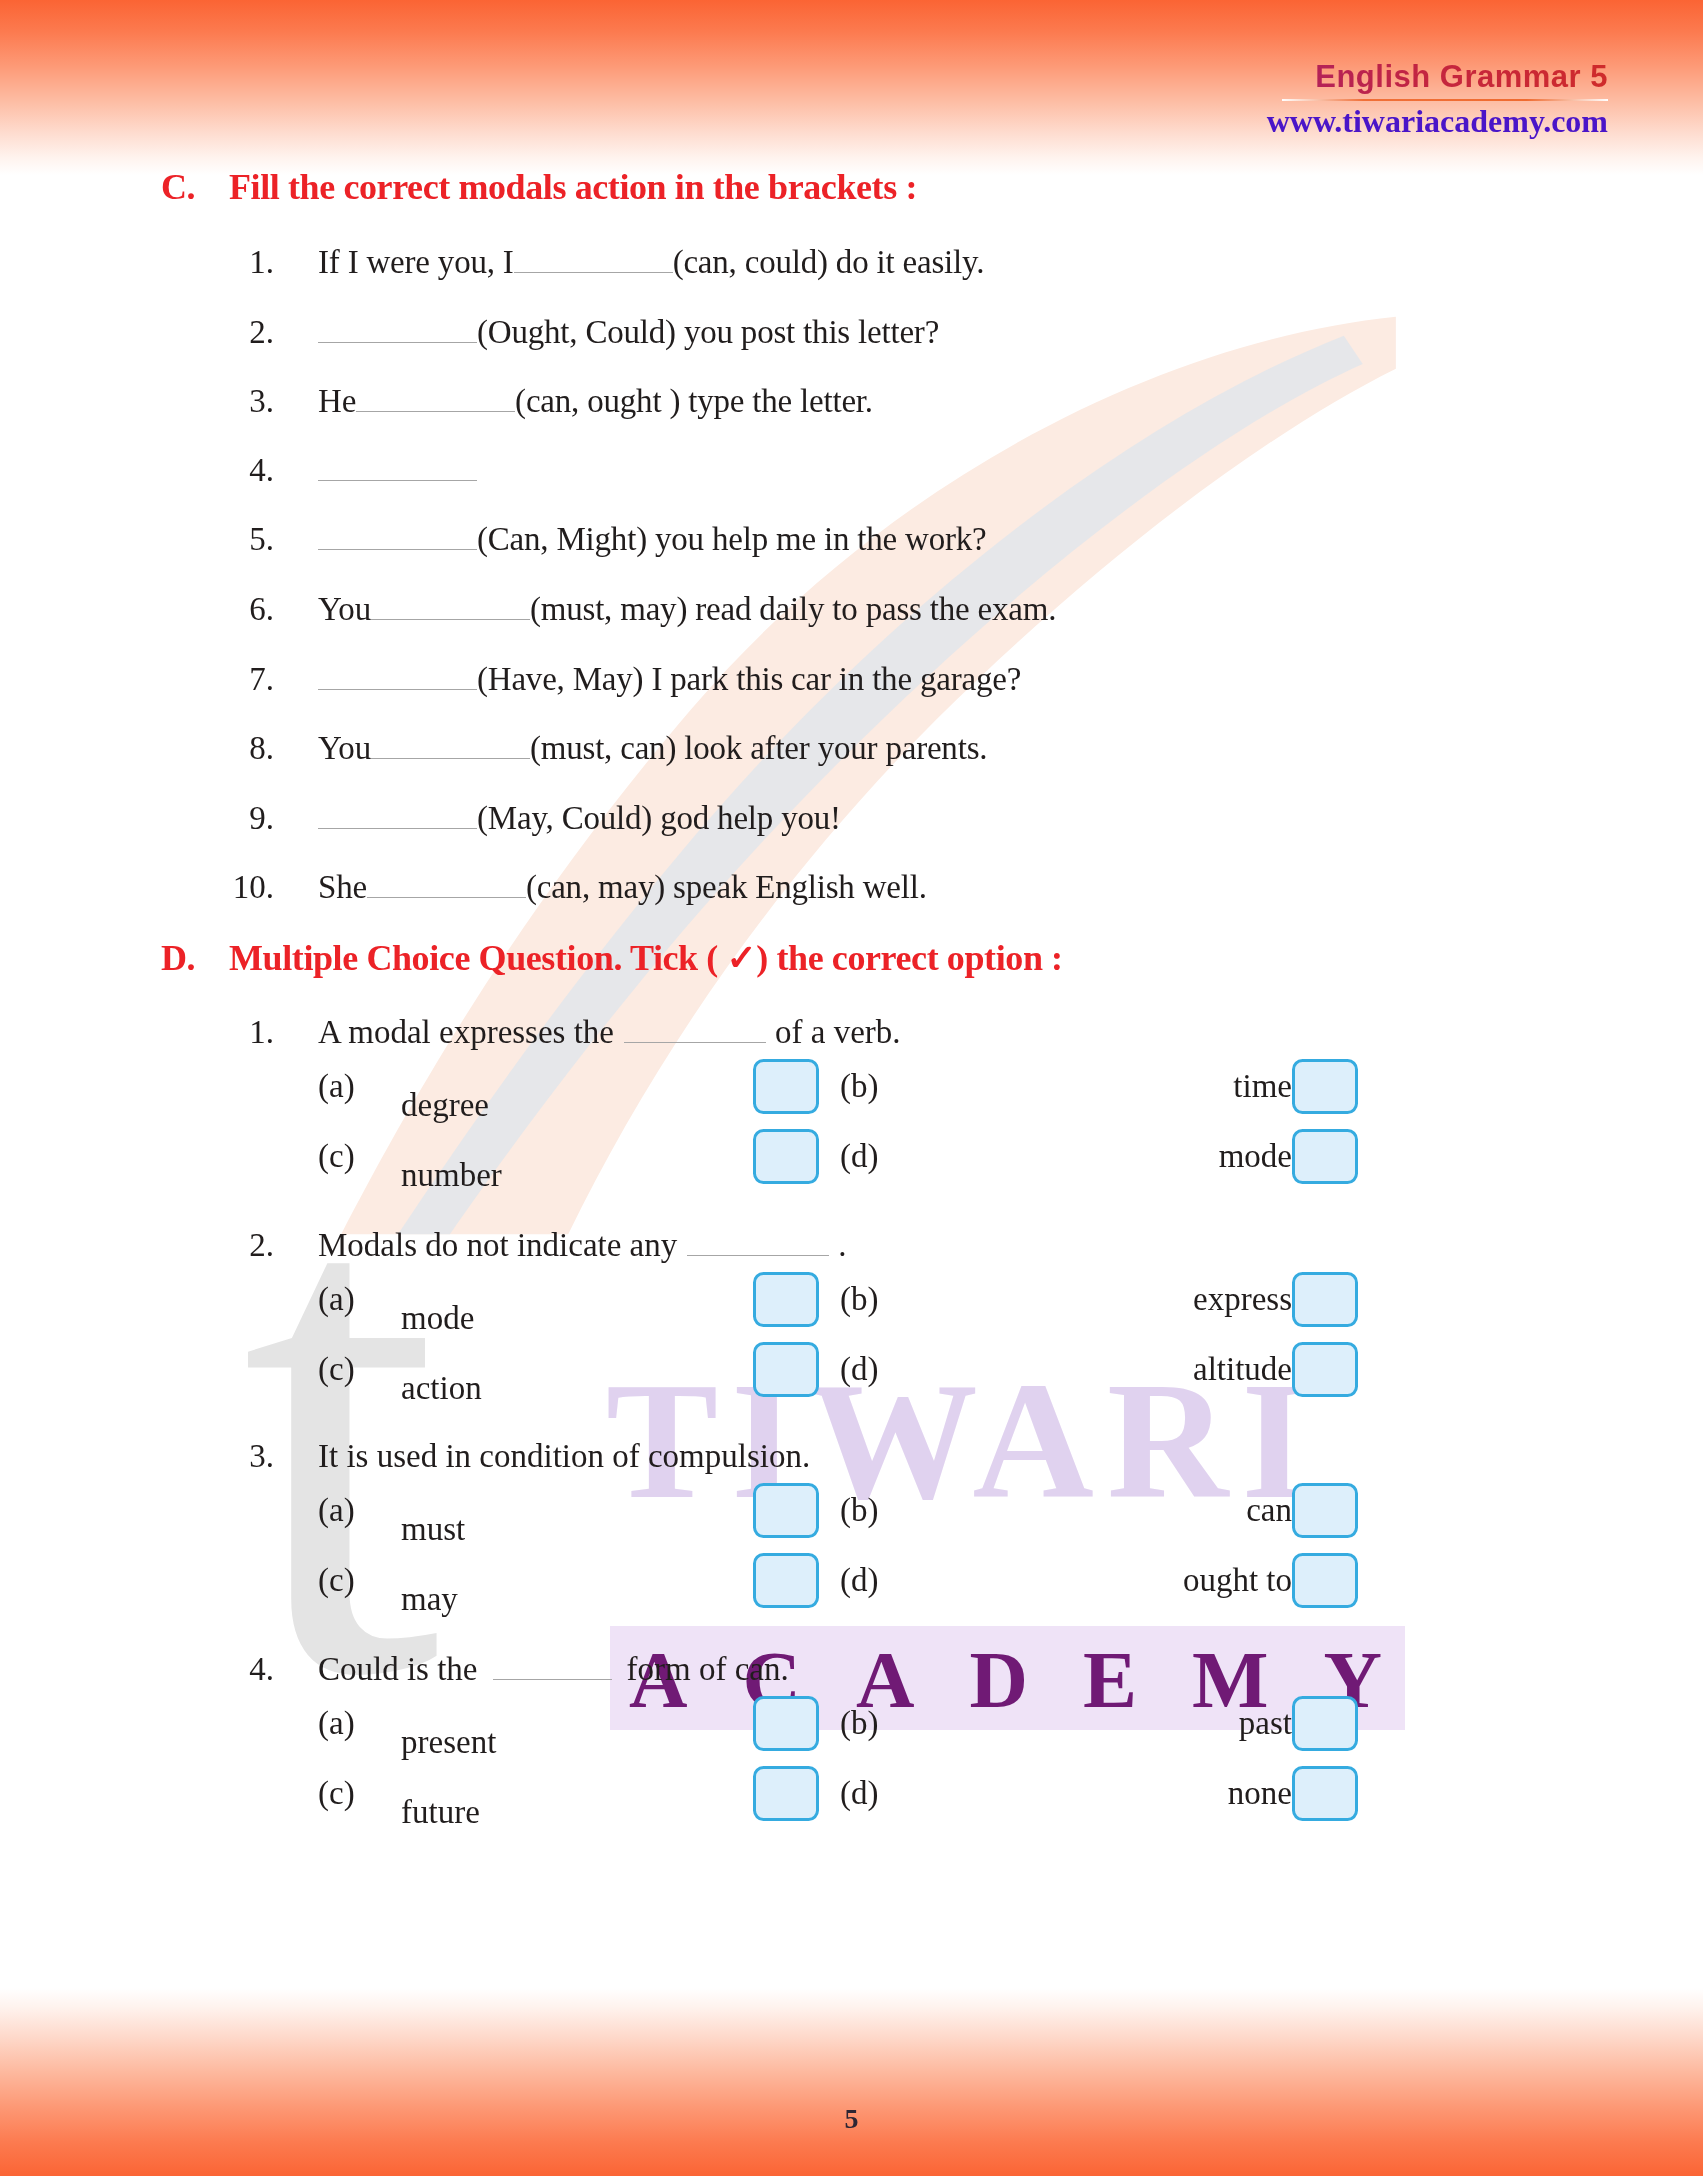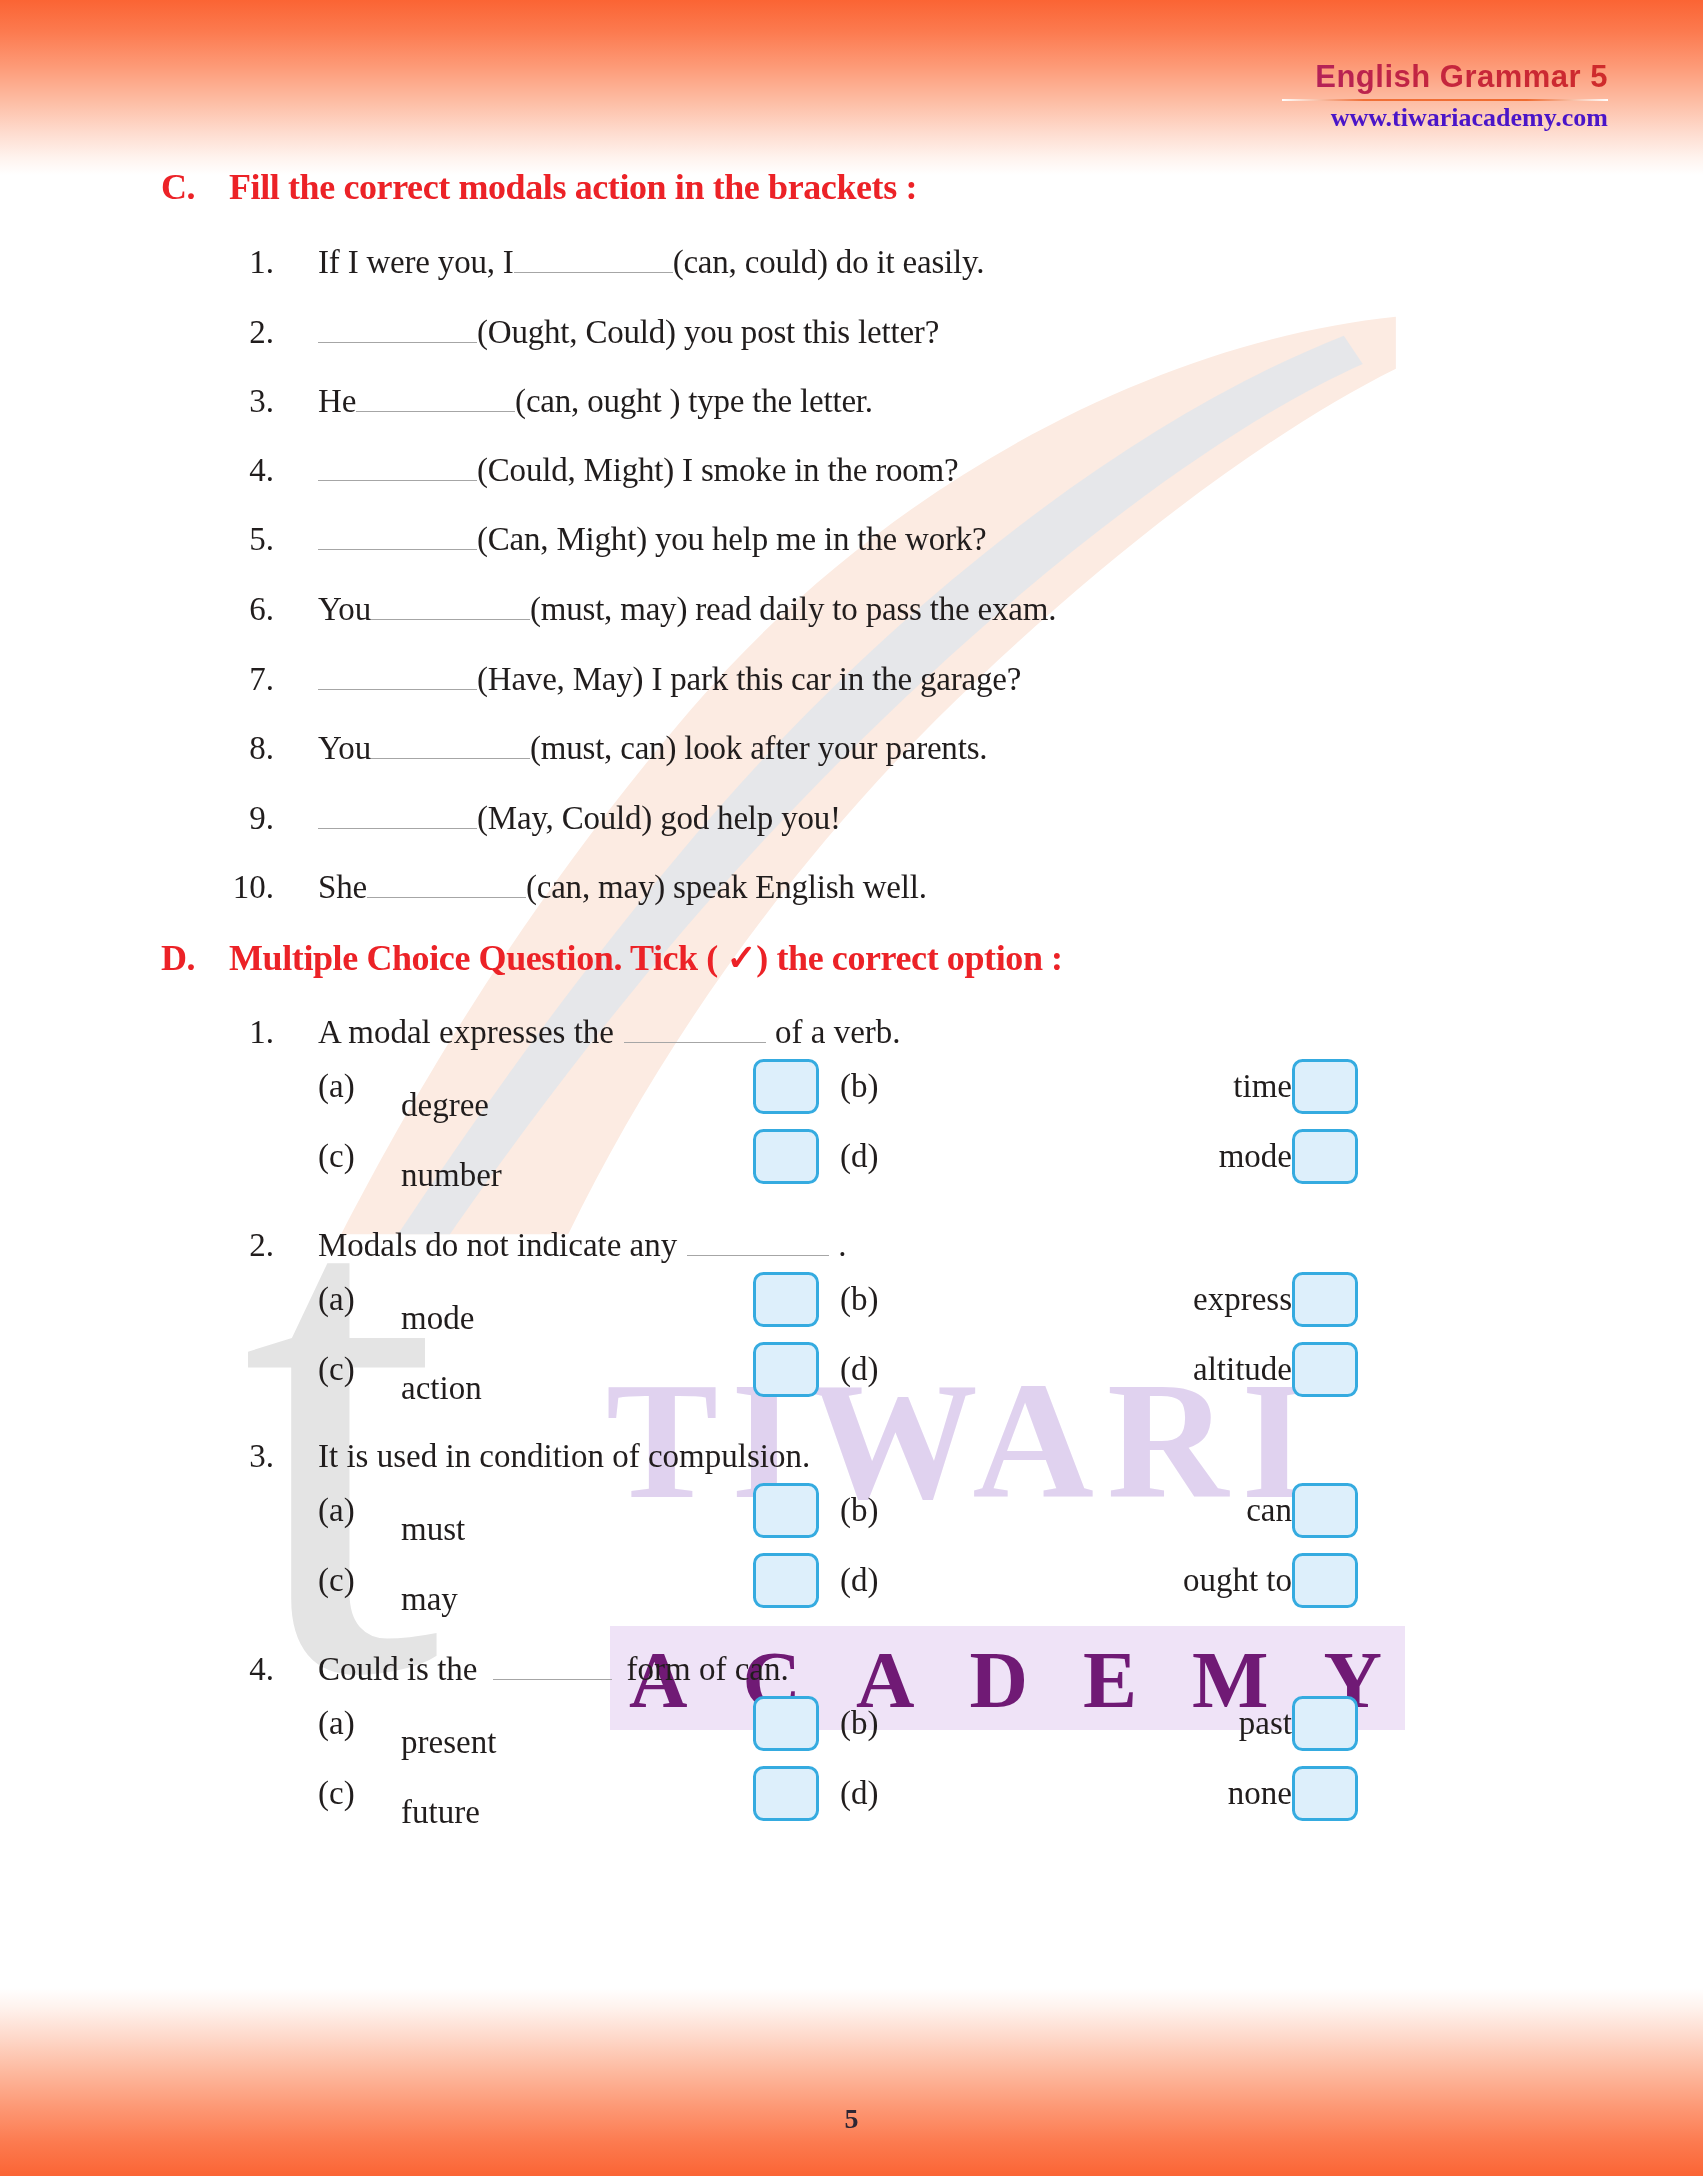--- a/index.html
+++ b/index.html
@@ -123,21 +123,21 @@
   }
   .hdr-rule {
     margin: 3.8px 0 2.8px auto;
     height: 1.9px;
     width: 326px;
     background: linear-gradient(to right, #ffffff 0%, #f07038 25%, #ef6b30 75%, #ffffff 100%);
   }
   .hdr-site {
     font-family: "Liberation Serif", "DejaVu Serif", serif;
     font-weight: 700;
-    font-size: 26px;
+    font-size: 32px;
     color: #4a15c8;
     letter-spacing: 0px;
   }
 
   
   .content {
     position: absolute;
     left: 0; top: 0;
     width: 1703px;
     z-index: 5;
@@ -281,21 +281,20 @@
       <span class="qnum">3.</span>
       <span class="qtext">He</span>
       <span class="blank b-lg"></span>
       <span class="qtext">(can, ought ) type the letter.</span>
     </div>
 
     <div class="qrow" style="left:227px; top:452px;">
       <span class="qnum">4.</span>
       <span class="qtext"></span>
       <span class="blank b-lg"></span>
-      <span class="qtext">(Could, Might) I smoke in the room?</span>
     </div>
 
     <div class="qrow" style="left:227px; top:521px;">
       <span class="qnum">5.</span>
       <span class="qtext"></span>
       <span class="blank b-lg"></span>
       <span class="qtext">(Can, Might) you help me in the work?</span>
     </div>
 
     <div class="qrow" style="left:227px; top:591px;">

